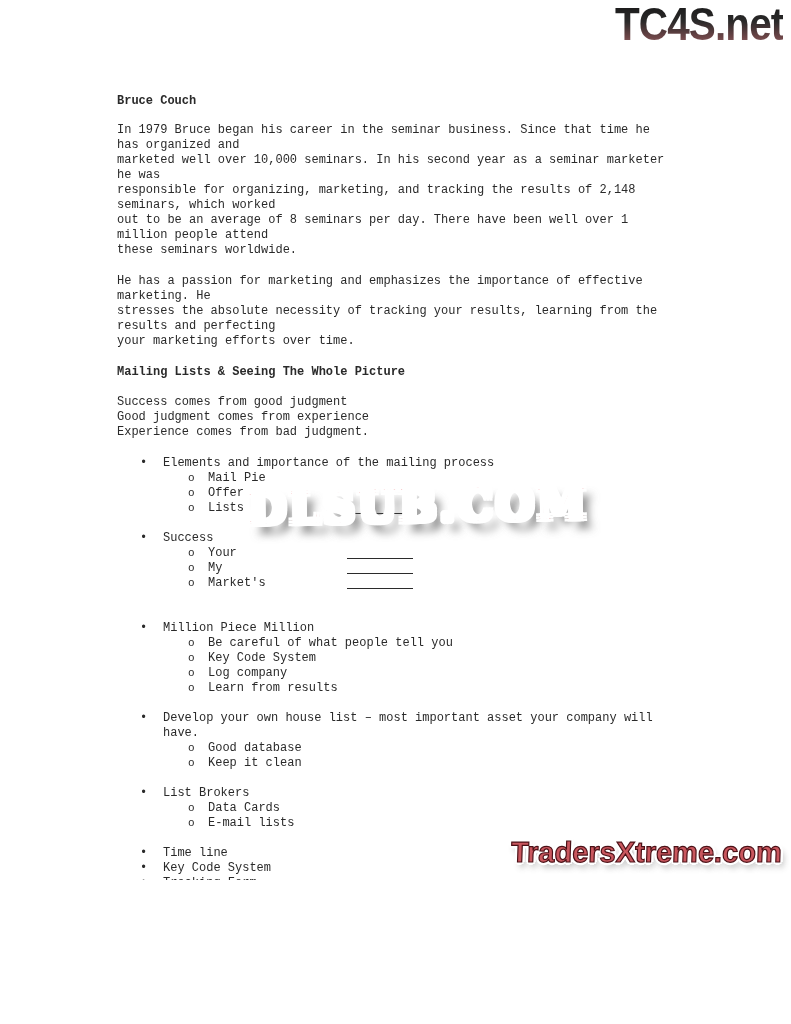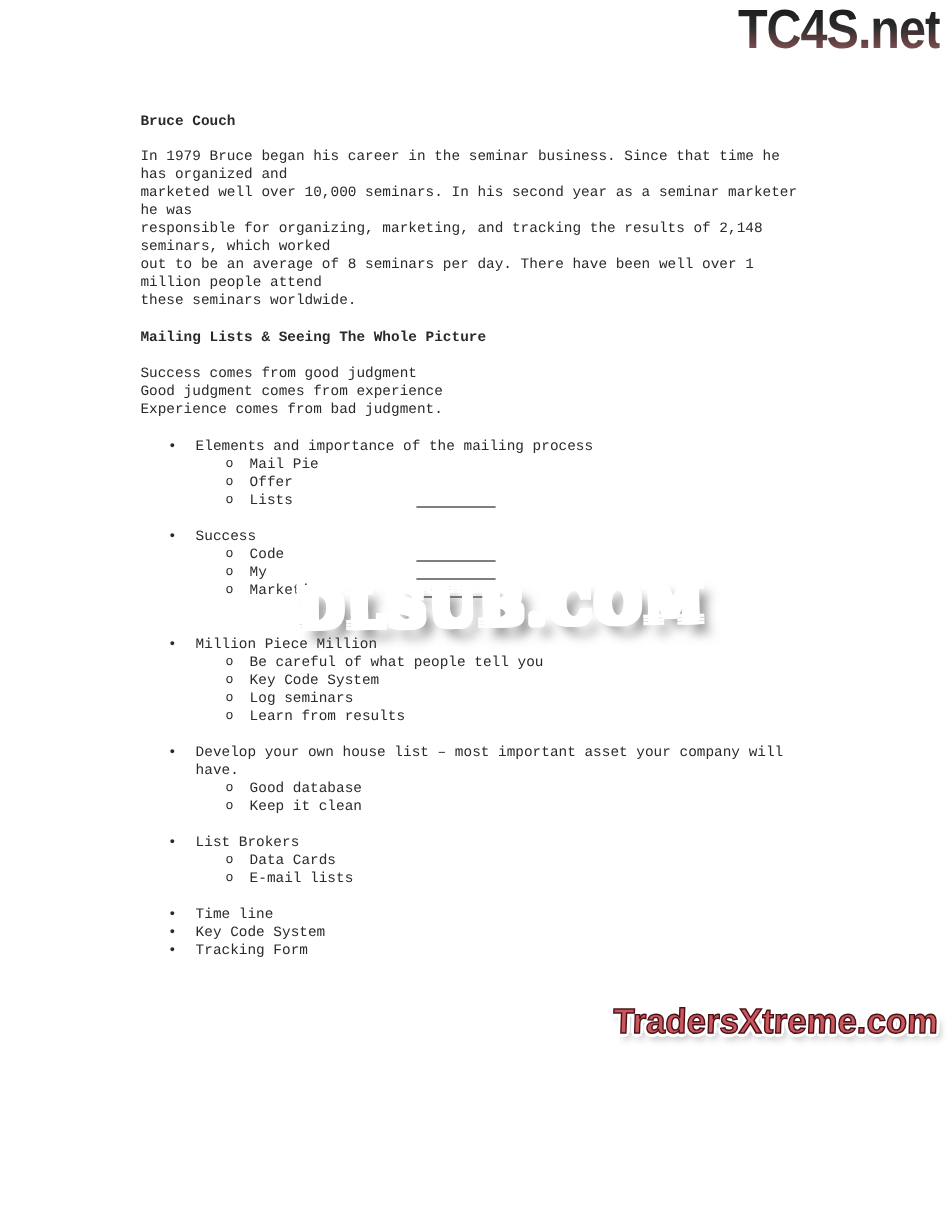--- a/index.html
+++ b/index.html
@@ -120,20 +120,23 @@
 
   <div class="content">
 
     <h1>Bruce Couch</h1>
 
     <p class="para">In 1979 Bruce began his career in the seminar business. Since that time he has organized and
 marketed well over 10,000 seminars. In his second year as a seminar marketer he was
 responsible for organizing, marketing, and tracking the results of 2,148 seminars, which worked
 out to be an average of 8 seminars per day. There have been well over 1 million people attend
 these seminars worldwide.</p>
+    <p class="para">He has a passion for marketing and emphasizes the importance of effective marketing. He
+stresses the absolute necessity of tracking your results, learning from the results and perfecting
+your marketing efforts over time.</p>
 
     <h2>Mailing Lists &amp; Seeing The Whole Picture</h2>
 
     <p class="para">Success comes from good judgment
 Good judgment comes from experience
 Experience comes from bad judgment.</p>
 
     <div class="bullet-group">
       <div class="l1">
         <span class="m1">•</span>
@@ -154,21 +157,21 @@
       </div>
     </div>
 
     <div class="bullet-group wide-gap">
       <div class="l1">
         <span class="m1">•</span>
         <span>Success</span>
       </div>
       <div class="l2">
         <span class="m2">o</span>
-        <span>Code</span>
+        <span>Your</span>
         <span class="blank"></span>
       </div>
       <div class="l2">
         <span class="m2">o</span>
         <span>My</span>
         <span class="blank"></span>
       </div>
       <div class="l2">
         <span class="m2">o</span>
         <span>Market's</span>
@@ -184,21 +187,21 @@
       <div class="l2">
         <span class="m2">o</span>
         <span>Be careful of what people tell you</span>
       </div>
       <div class="l2">
         <span class="m2">o</span>
         <span>Key Code System</span>
       </div>
       <div class="l2">
         <span class="m2">o</span>
-        <span>Log seminars</span>
+        <span>Log company</span>
       </div>
       <div class="l2">
         <span class="m2">o</span>
         <span>Learn from results</span>
       </div>
     </div>
 
     <div class="bullet-group">
       <div class="l1">
         <span class="m1">•</span>

